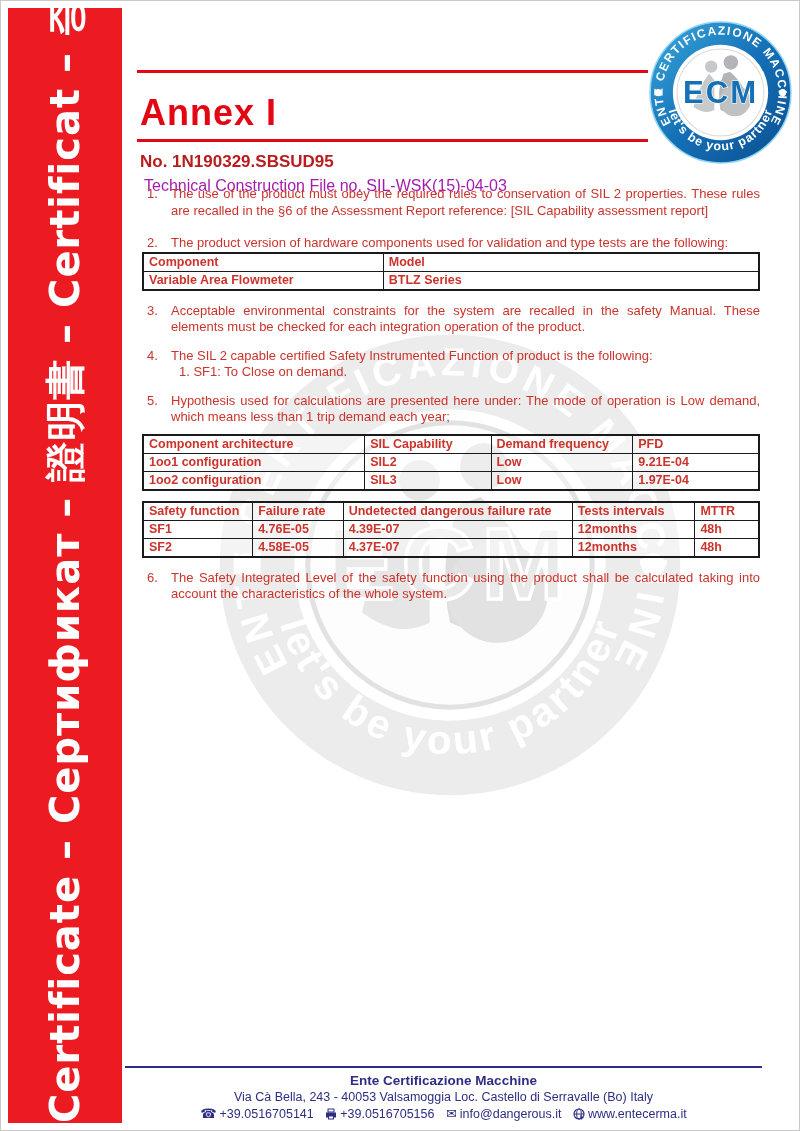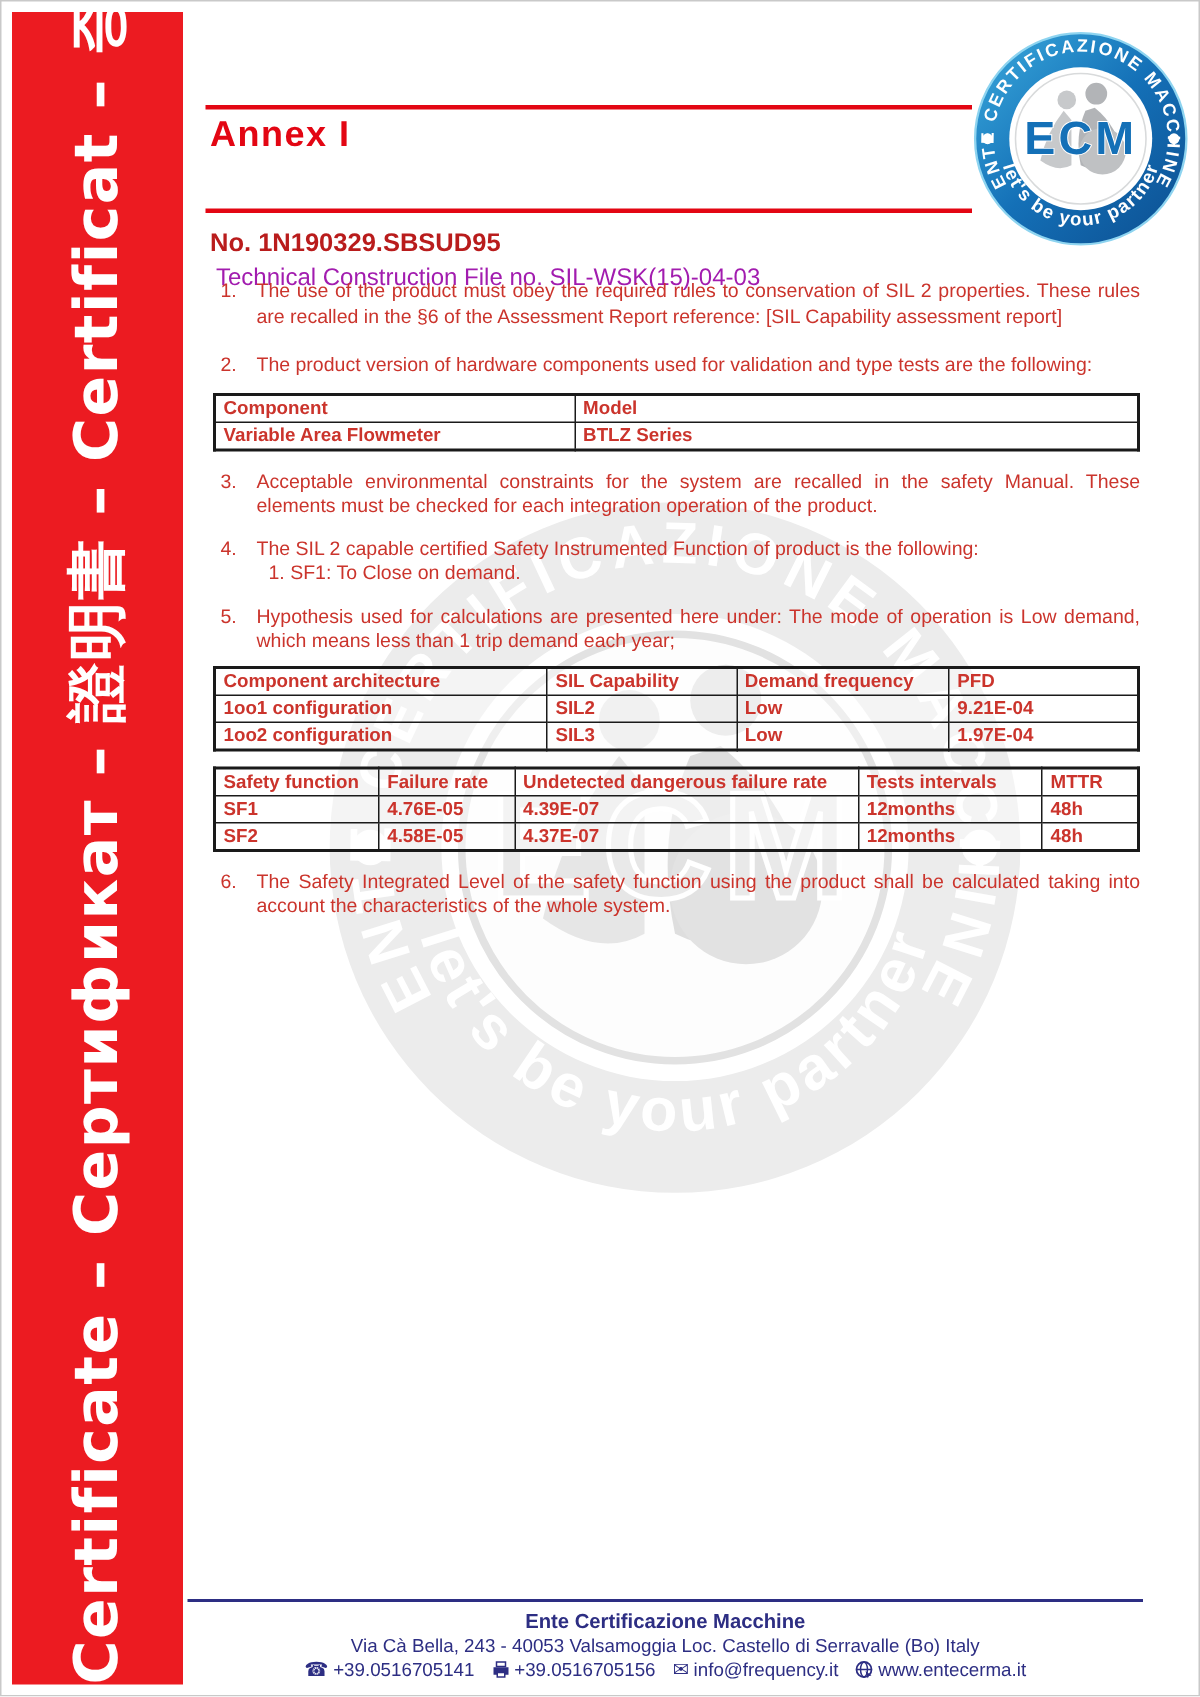--- a/index.html
+++ b/index.html
@@ -12,32 +12,32 @@
              transform-origin:0 0;transform:rotate(-90deg) translateX(-1115px);
              white-space:nowrap;text-align:center;color:#ffffff;font-size:40px;font-weight:bold;
              font-family:"DejaVu Sans","Liberation Sans",sans-serif;letter-spacing:1px;}
 
   
   .watermark{position:absolute;left:213px;top:328px;width:474px;height:474px;z-index:0;}
 
   
   .rule{position:absolute;left:137px;width:511px;height:3px;background:#E30613;z-index:2;}
   .rule.r1{top:70px;} .rule.r2{top:139px;}
-  .annex-title{position:absolute;left:140px;top:76px;font-size:24px;font-weight:bold;color:#E30613;letter-spacing:1px;z-index:2;}
+  .annex-title{position:absolute;left:140px;top:92px;font-size:36px;font-weight:bold;color:#E30613;letter-spacing:1px;z-index:2;}
   .cert-no{position:absolute;left:140px;top:152px;font-size:17px;font-weight:bold;color:#b91c1c;z-index:2;}
   .tcf{position:absolute;left:144px;top:177px;font-size:16px;color:#a21caf;z-index:2;}
   .ecm-logo{position:absolute;left:648px;top:20px;width:145px;height:145px;z-index:3;}
 
   
   .doc-body{position:absolute;left:142px;top:186px;width:618px;z-index:2;color:#CB342C;font-size:13px;line-height:16.5px;}
   .item{display:flex;align-items:flex-start;padding-left:5px;}
   .item .num{flex:0 0 24px;}
   .item .txt{flex:1;text-align:justify;}
   .subline{margin-left:8px;}
-  .m16{margin-top:16px;} .m12{margin-top:12px;} .m10{margin-top:10px;} .m8{margin-top:8px;padding-left:18px;} .m2{margin-top:10px;padding-left:43px;}
+  .m16{margin-top:16px;} .m12{margin-top:12px;} .m10{margin-top:10px;} .m8{margin-top:8px;padding-left:18px;} .m2{margin-top:0;padding-left:43px;}
 
   table.doc{border-collapse:collapse;width:100%;table-layout:fixed;font-size:12.5px;color:#CB342C;background:rgba(255,255,255,0.45);}
   table.doc td,table.doc th{border:1px solid #1a1a1a;padding:1px 5px;text-align:left;font-weight:bold;
                             height:15px;line-height:14px;overflow:hidden;white-space:nowrap;}
   table.doc th{font-weight:bold;}
   table.doc{border:2px solid #1a1a1a;}
 
   
   .footer{position:absolute;left:125px;top:1066px;width:637px;text-align:center;color:#2D2E83;z-index:2;}
   .footer-rule{border:0;border-top:2px solid #2D2E83;margin:0 0 5px 0;}
@@ -234,21 +234,21 @@
     <hr class="footer-rule">
     <div class="org">Ente Certificazione Macchine</div>
     <div class="addr">Via Cà Bella, 243 - 40053 Valsamoggia Loc. Castello di Serravalle (Bo) Italy</div>
     <div class="contacts">
       <span class="c-item"><span class="glyph">☎</span><span>+39.0516705141</span></span>
       <span class="c-item"><svg width="12" height="12" viewBox="0 0 12 12">
             <rect x="3" y="1" width="6" height="3" fill="none" stroke="#2D2E83" stroke-width="1"></rect>
             <rect x="1" y="4.5" width="10" height="5" fill="#2D2E83"></rect>
             <rect x="3.5" y="8" width="5" height="3" fill="#fff" stroke="#2D2E83" stroke-width="1"></rect>
           </svg><span>+39.0516705156</span></span>
-      <span class="c-item"><span class="glyph">✉</span><span>info@frequency.it</span></span>
+      <span class="c-item"><span class="glyph">✉</span><span>info@dangerous.it</span></span>
       <span class="c-item"><svg width="12" height="12" viewBox="0 0 12 12">
             <circle cx="6" cy="6" r="5" fill="none" stroke="#2D2E83" stroke-width="1.2"></circle>
             <ellipse cx="6" cy="6" rx="2.3" ry="5" fill="none" stroke="#2D2E83" stroke-width="1"></ellipse>
             <line x1="1" y1="6" x2="11" y2="6" stroke="#2D2E83" stroke-width="1"></line>
             <path d="M 7,7 L 11,10 L 9.2,10.4 L 8.5,12 Z" fill="#2D2E83"></path>
           </svg><span>www.entecerma.it</span></span>
     </div>
   </div>
 
 </div>

